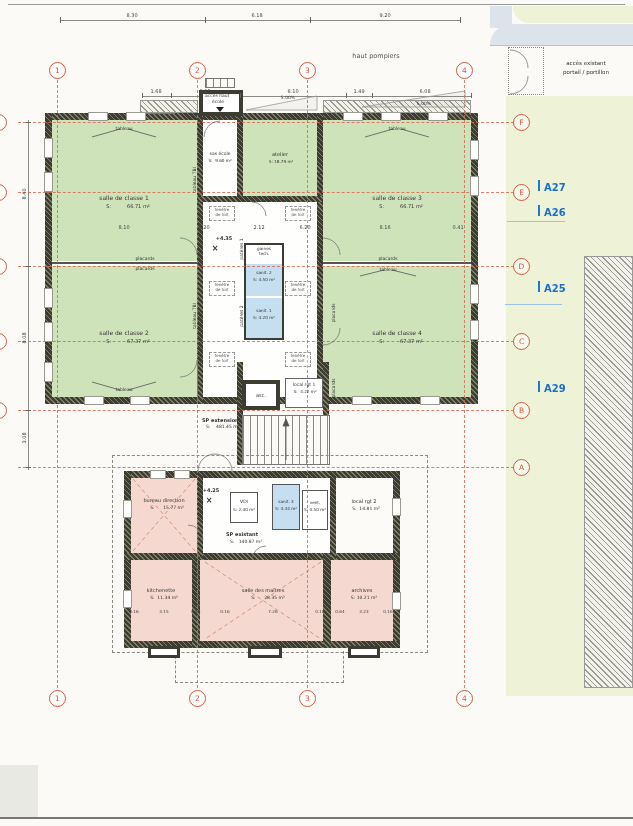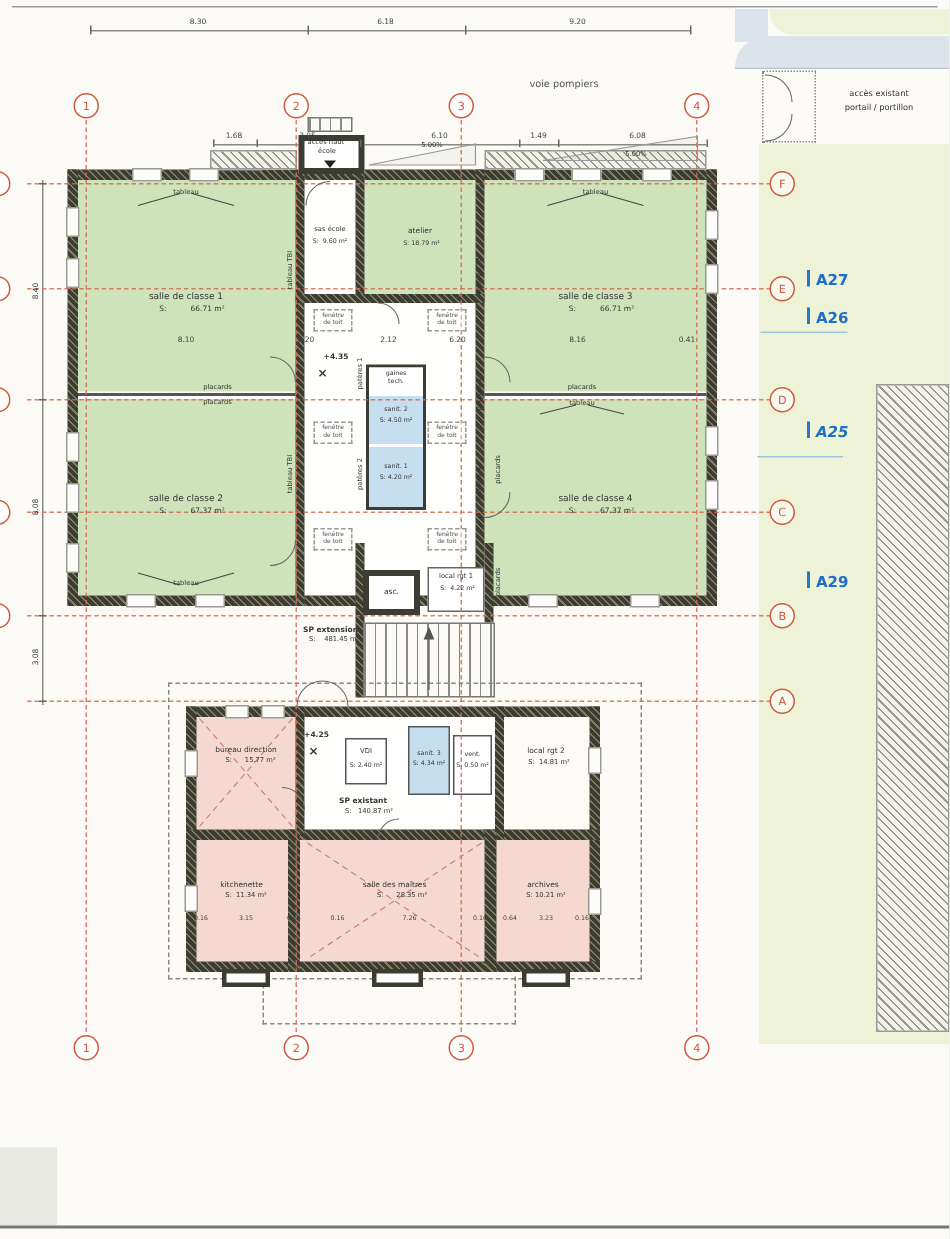--- a/index.html
+++ b/index.html
@@ -49,21 +49,21 @@
   <div class="ln" style="left:0;top:817px;width:633px;height:2px;background:#777;"></div>
   <div class="f" style="left:0;top:765px;width:38px;height:52px;background:#e9e9e3;"></div>
 
   <div class="f" style="left:490px;top:6px;width:22px;height:22px;background:#dde3ea;"></div>
   <div class="f" style="left:490px;top:24px;width:143px;height:21px;background:#dde3ea;border-top-left-radius:21px;border-bottom:1px solid #b9c1ca;"></div>
   <div class="f" style="left:513px;top:6px;width:120px;height:17px;background:#eef2d6;border-bottom-left-radius:16px;"></div>
   <div class="f" style="left:506px;top:96px;width:127px;height:600px;background:#eef2d6;"></div>
   <div class="hat" style="left:584px;top:256px;width:49px;height:432px;"></div>
   <div class="dsh" style="left:508px;top:47px;width:34px;height:46px;border-style:dotted;"></div>
 
-  <div class="lbl f65 gray" style="left:376px;top:52px;">voie pompiers</div>
+  <div class="lbl f65 gray" style="left:376px;top:52px;">haut pompiers</div>
   <div class="lbl" style="left:586px;top:60px;">accès existant</div>
   <div class="lbl" style="left:586px;top:69px;">portail / portillon</div>
 
   <div class="ln" style="left:60px;top:20px;width:400px;height:1px;"></div>
   <div class="tk" style="left:60px;top:17px;width:1px;height:6px;"></div>
   <div class="tk" style="left:205px;top:17px;width:1px;height:6px;"></div>
   <div class="tk" style="left:310px;top:17px;width:1px;height:6px;"></div>
   <div class="tk" style="left:460px;top:17px;width:1px;height:6px;"></div>
   <div class="dim" style="left:132px;top:12px;">8.30</div>
   <div class="dim" style="left:257px;top:12px;">6.18</div>
@@ -124,21 +124,21 @@
   <div class="bub" style="left:-10px;top:258px;"></div>
   <div class="bub" style="left:-10px;top:333px;"></div>
   <div class="bub" style="left:-10px;top:402px;"></div>
 
   <div class="btk" style="left:538px;top:180px;"></div>
   <div class="lbl lft blue f10" style="left:544px;top:182px;">A27</div>
   <div class="btk" style="left:538px;top:205px;"></div>
   <div class="lbl lft blue f10" style="left:544px;top:207px;">A26</div>
   <div class="bl" style="left:507px;top:221px;width:58px;"></div>
   <div class="btk" style="left:538px;top:281px;"></div>
-  <div class="lbl lft blue f10" style="left:544px;top:283px;font-style:italic;">A25</div>
+  <div class="lbl lft blue f10" style="left:544px;top:283px;">A25</div>
   <div class="bl" style="left:505px;top:304px;width:57px;"></div>
   <div class="btk" style="left:538px;top:381px;"></div>
   <div class="lbl lft blue f10" style="left:544px;top:383px;">A29</div>
 
   <div class="f" style="left:52px;top:120px;width:145px;height:141px;background:#cfe3bb;"></div>
   <div class="f" style="left:52px;top:266px;width:145px;height:131px;background:#cfe3bb;"></div>
   <div class="f" style="left:323px;top:120px;width:148px;height:141px;background:#cfe3bb;"></div>
   <div class="f" style="left:323px;top:266px;width:148px;height:131px;background:#cfe3bb;"></div>
   <div class="f" style="left:243px;top:120px;width:74px;height:76px;background:#cfe3bb;"></div>
   <div class="f" style="left:203px;top:120px;width:34px;height:76px;background:#fefefc;"></div>

